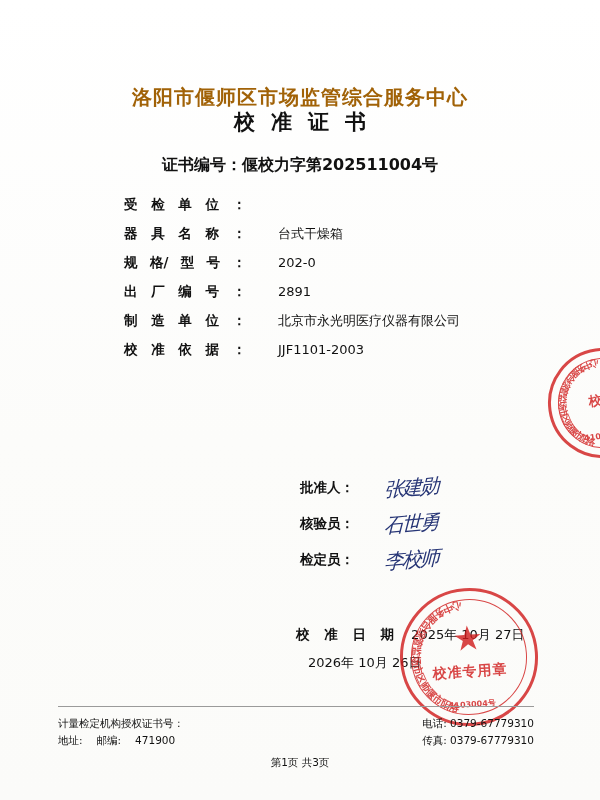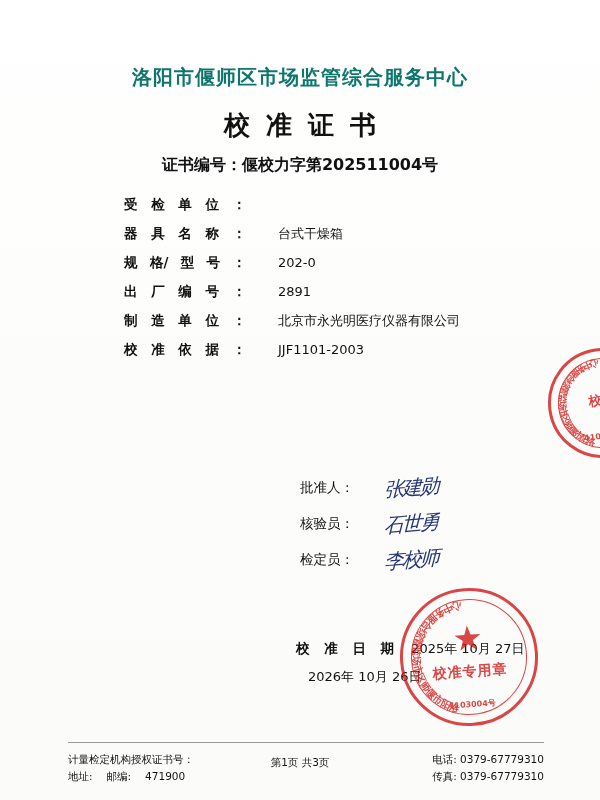--- a/index.html
+++ b/index.html
@@ -23,36 +23,36 @@
   }
   
   .scan-tint {
     position: absolute;
     inset: 0;
     background: linear-gradient(180deg, #ffffff 0%, #fcfcfa 55%, #fbfbf9 100%);
   }
 
   .org-title {
     position: absolute;
-    top: 64px;
+    top: 84px;
     left: 0;
     width: 600px;
     text-align: center;
     font-size: 20px;
     font-weight: bold;
     letter-spacing: 1px;
-    color: #0f766e;
+    color: #a16207;
   }
   .doc-title {
     position: absolute;
     top: 108px;
     left: 0;
     width: 600px;
     text-align: center;
-    font-size: 26px;
+    font-size: 21px;
     font-weight: bold;
     letter-spacing: 16px;
     text-indent: 16px;
     color: #111;
   }
   .cert-no {
     position: absolute;
     top: 155px;
     left: 0;
     width: 600px;
@@ -95,40 +95,40 @@
     left: 300px;
     width: 260px;
   }
   .sig-row {
     display: flex;
     align-items: center;
     height: 36px;
   }
   .sig-label {
     font-size: 13.5px;
-    font-weight: normal;
+    font-weight: bold;
     color: #111;
     width: 72px;
     white-space: nowrap;
   }
   .sig-ink {
     font-family: "DejaVu Serif", "Liberation Serif", serif;
     font-size: 20px;
     color: #15256b;
     font-style: italic;
     transform: rotate(-5deg) skewX(-6deg);
     letter-spacing: -2px;
     opacity: 0.92;
     white-space: nowrap;
     padding-left: 12px;
   }
 
   .dates {
     position: absolute;
-    top: 640px;
+    top: 626px;
     left: 296px;
     width: 280px;
   }
   .date-row {
     display: flex;
     align-items: baseline;
     height: 28px;
   }
   .date-label {
     font-size: 13.5px;
@@ -141,26 +141,25 @@
   }
   .date-value {
     font-size: 13px;
     color: #111;
     padding-left: 12px;
     white-space: nowrap;
   }
 
   .footer {
     position: absolute;
-    left: 68px;
+    left: 58px;
     top: 706px;
     width: 476px;
     border-top: 1px solid #9a9a9a;
     padding-top: 8px;
-    margin-top: 36px;
   }
   .footer-row {
     display: flex;
     justify-content: space-between;
     font-size: 10.5px;
     color: #111;
     line-height: 17px;
     white-space: nowrap;
   }
   .footer-left { display: flex; }

